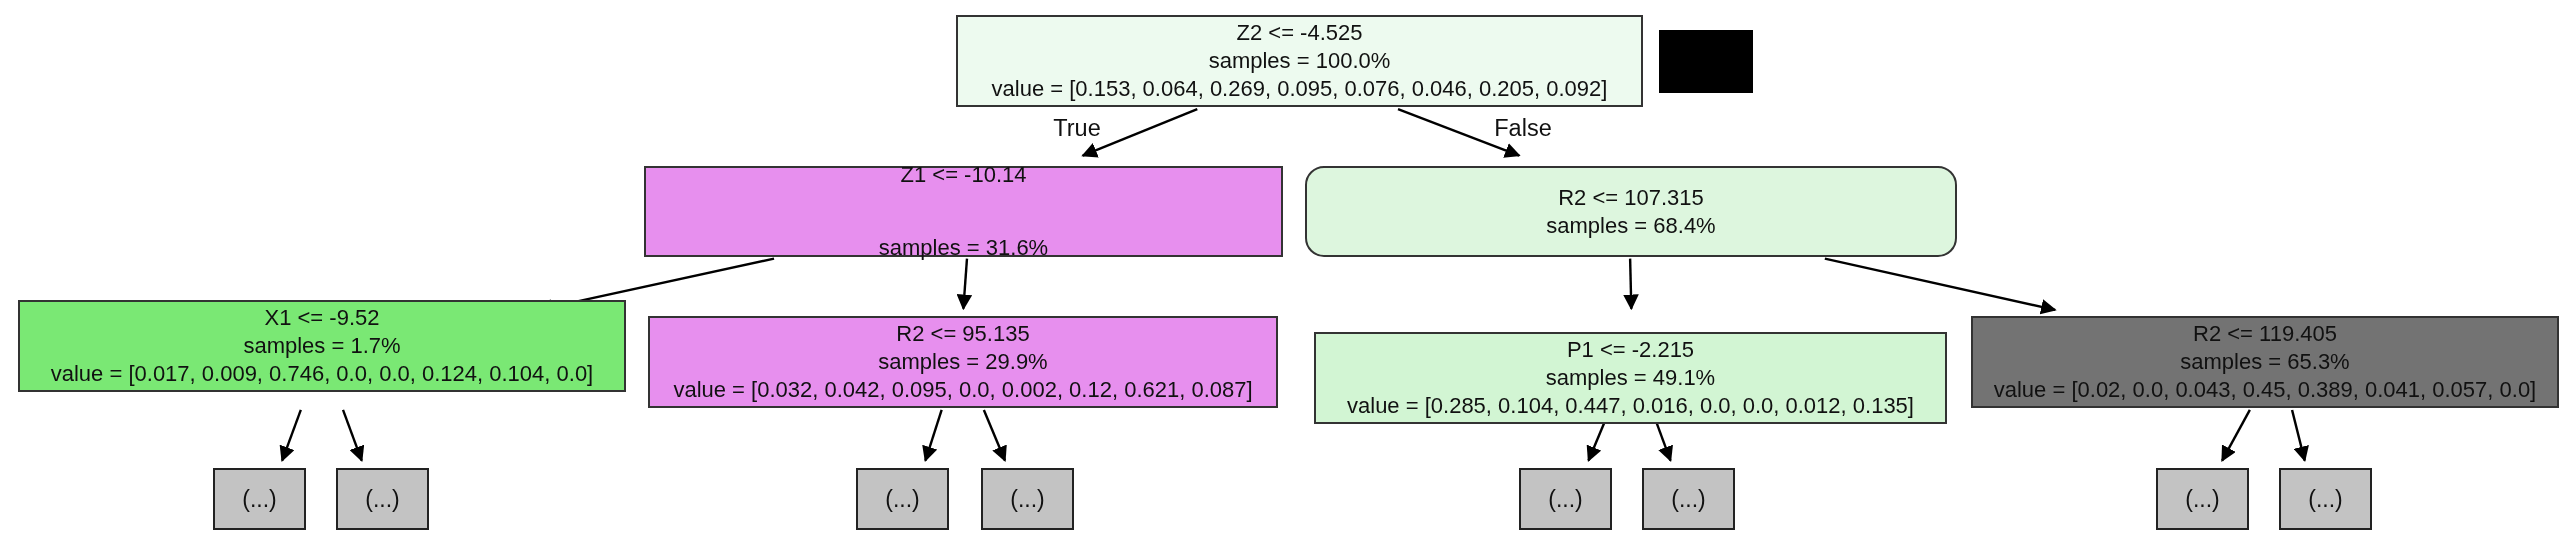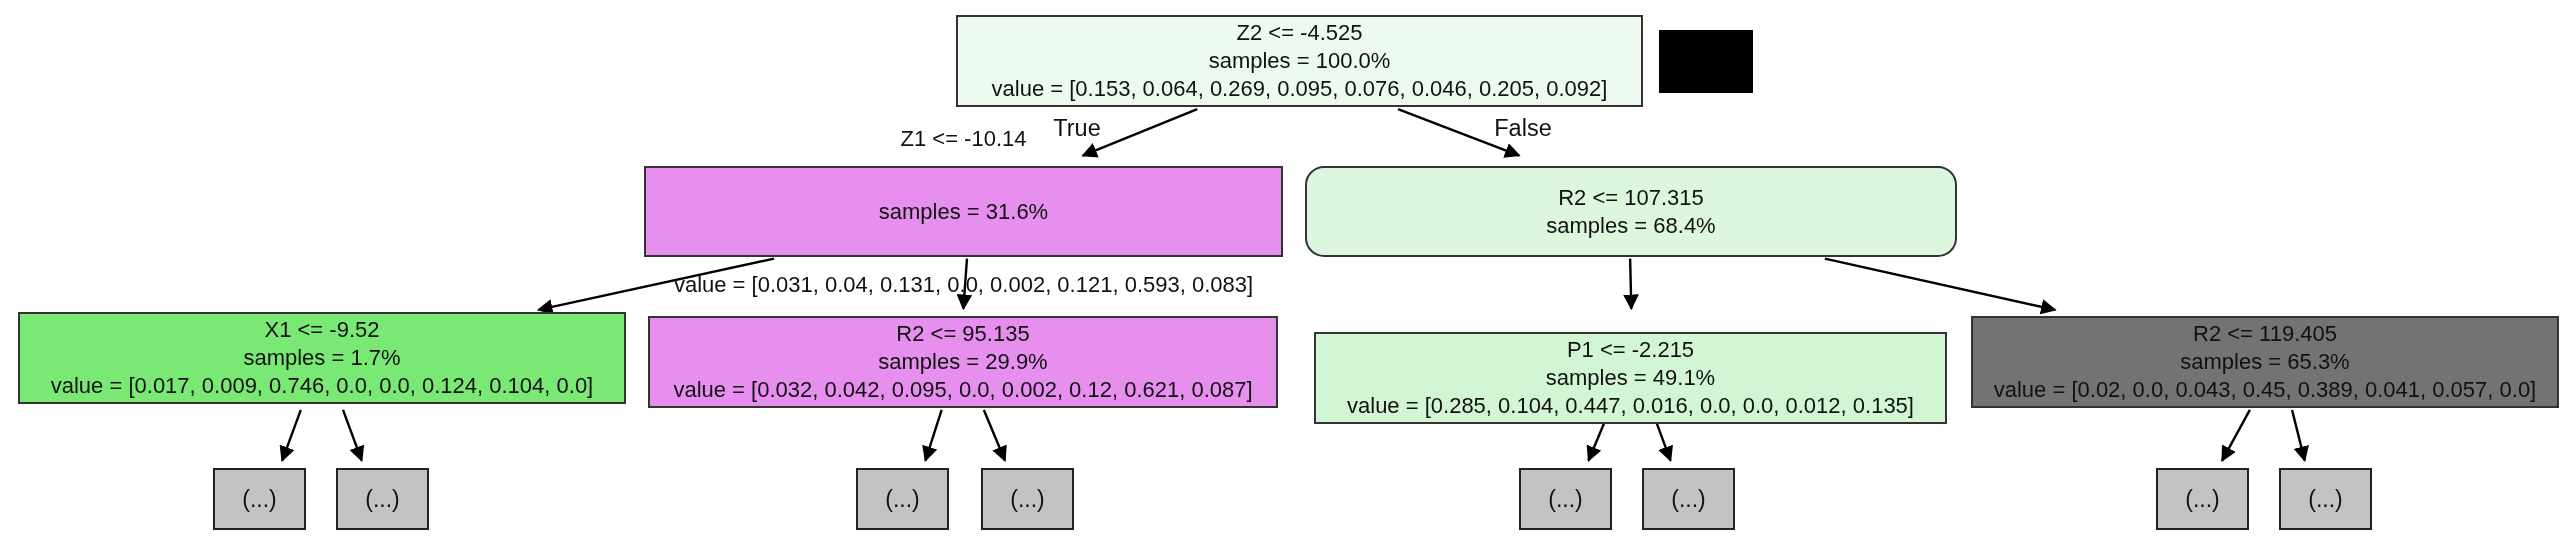--- a/index.html
+++ b/index.html
@@ -89,28 +89,27 @@
 
   <div class="node" style="left: 956px; top: 15px; width: 687px; height: 92px; background: rgb(237, 250, 239);">
     <div class="line">Z2 &lt;= -4.525</div>
     <div class="line">samples = 100.0%</div>
     <div class="line">value = [0.153, 0.064, 0.269, 0.095, 0.076, 0.046, 0.205, 0.092]</div>
   </div>
 
   <div class="node" style="left: 644px; top: 166px; width: 639px; height: 91px; background: rgb(231, 143, 238); gap: 45px;">
     <div class="line">Z1 &lt;= -10.14</div>
     <div class="line">samples = 31.6%</div>
-    <div class="line">value = [0.031, 0.04, 0.131, 0.0, 0.002, 0.121, 0.593, 0.083]</div>
   </div>
   <div class="node" style="left: 1305px; top: 166px; width: 652px; height: 91px; background: rgb(221, 246, 222); border-radius: 19px;">
     <div class="line">R2 &lt;= 107.315</div>
     <div class="line">samples = 68.4%</div>
   </div>
 
-  <div class="node" style="left: 18px; top: 312px; width: 608px; height: 92px; background: rgb(122, 232, 116);">
+  <div class="node" style="left: 18px; top: 300px; width: 608px; height: 92px; background: rgb(122, 232, 116);">
     <div class="line">X1 &lt;= -9.52</div>
     <div class="line">samples = 1.7%</div>
     <div class="line">value = [0.017, 0.009, 0.746, 0.0, 0.0, 0.124, 0.104, 0.0]</div>
   </div>
   <div class="node" style="left: 648px; top: 316px; width: 630px; height: 92px; background: rgb(231, 143, 238);">
     <div class="line">R2 &lt;= 95.135</div>
     <div class="line">samples = 29.9%</div>
     <div class="line">value = [0.032, 0.042, 0.095, 0.0, 0.002, 0.12, 0.621, 0.087]</div>
   </div>
   <div class="node" style="left: 1314px; top: 332px; width: 633px; height: 92px; background: rgb(210, 245, 211);">

